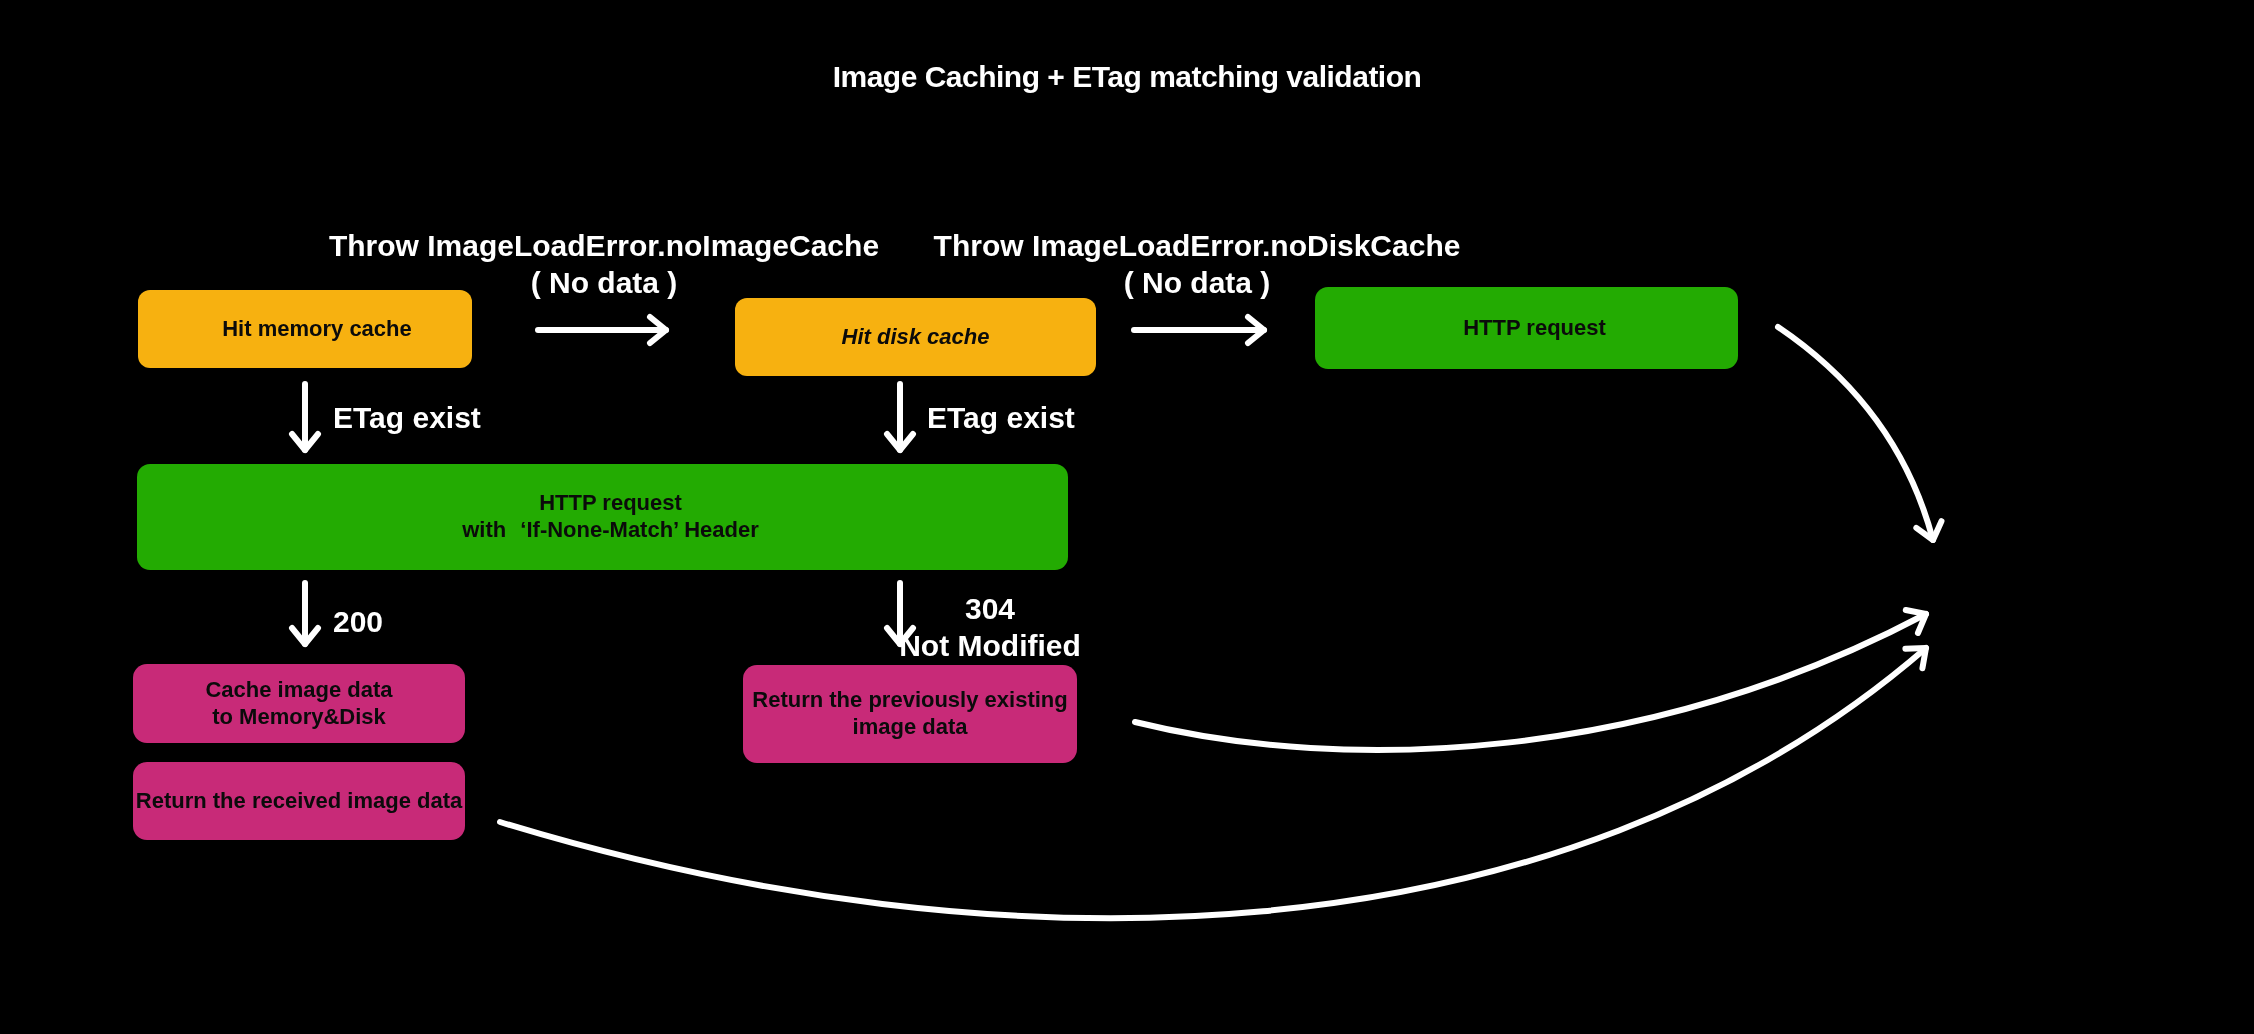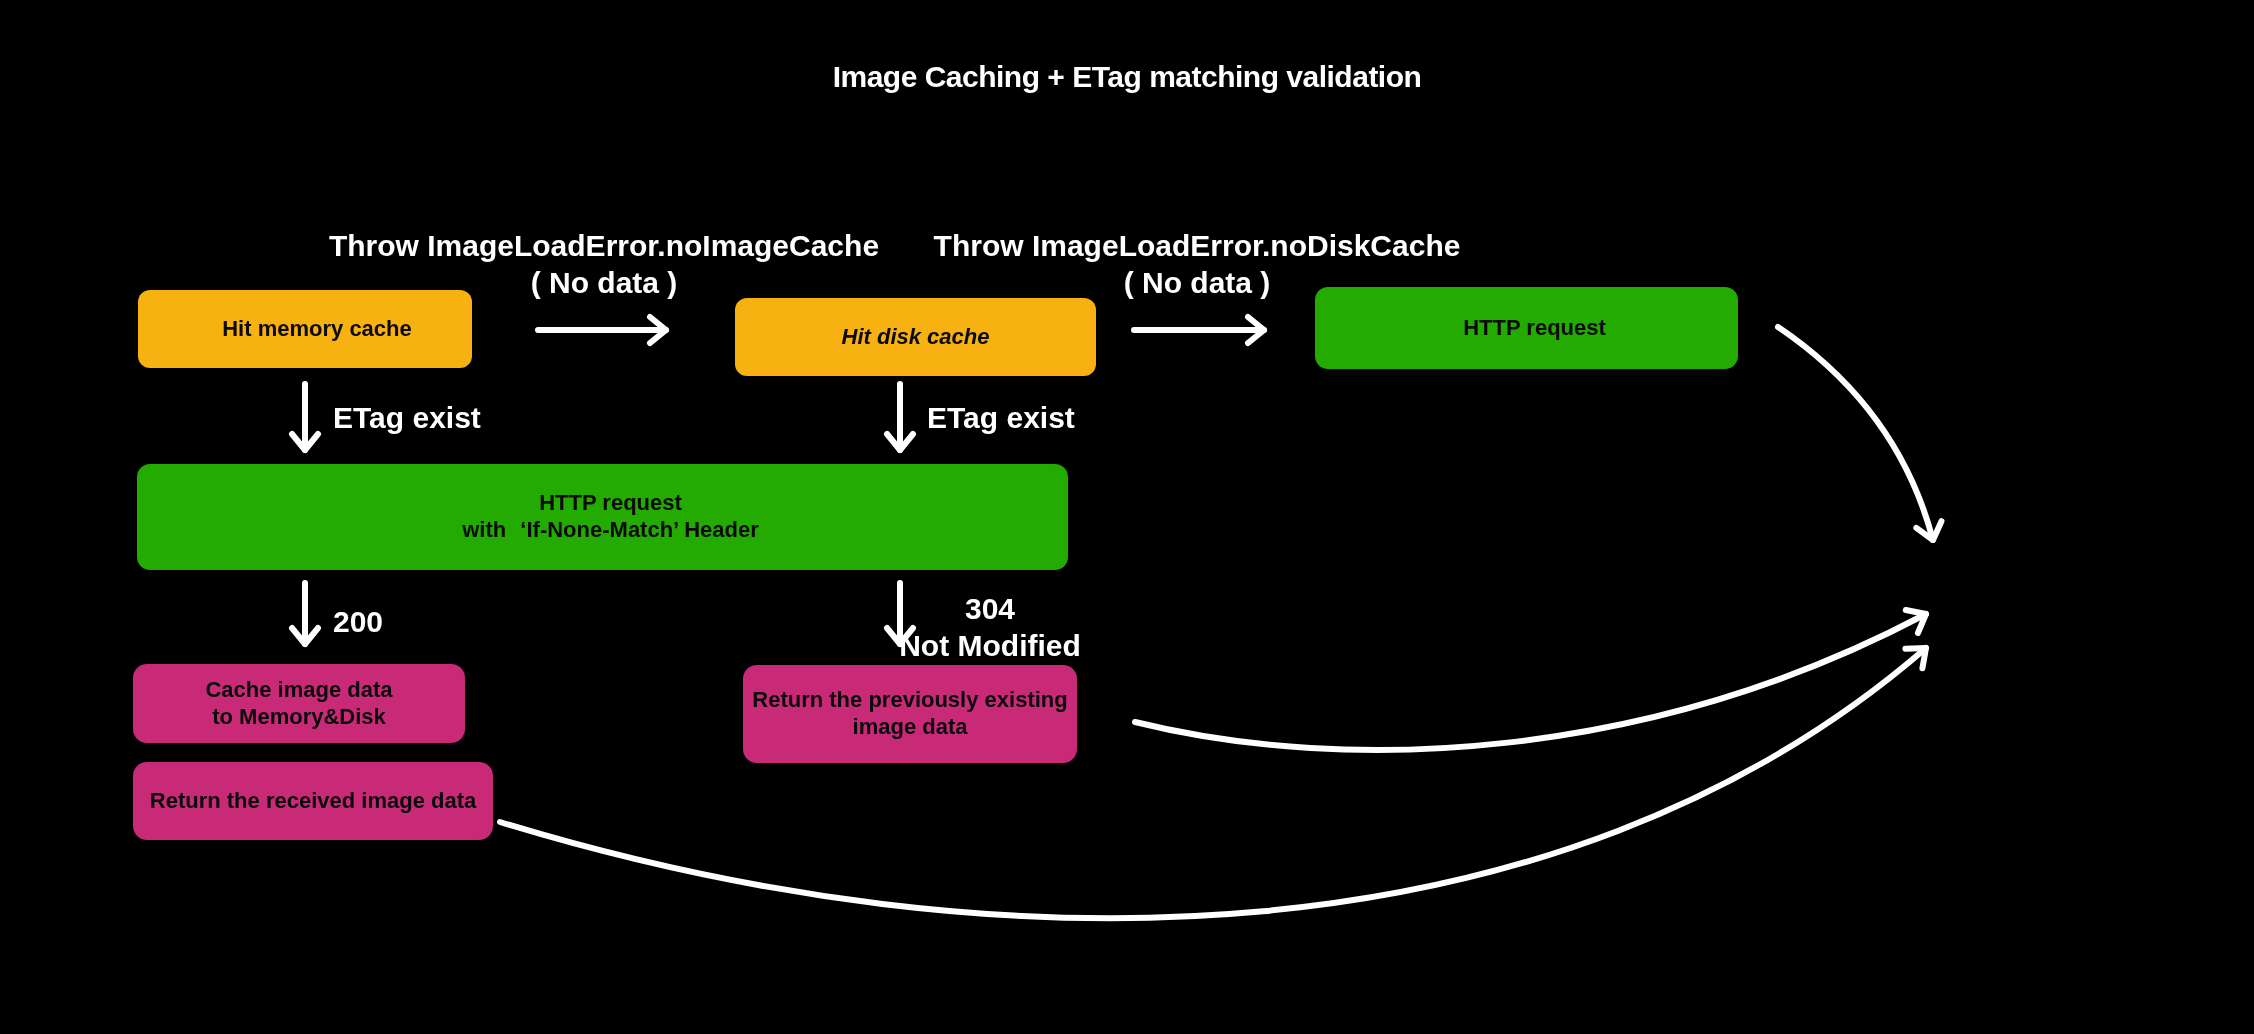--- a/index.html
+++ b/index.html
@@ -64,21 +64,21 @@
   .node.green { background: var(--green); border-radius: 13px; padding-left: 16px; }
   .node.pink  { background: var(--pink);  border-radius: 14px; }
   .node.blue  { background: var(--blue);  border-radius: 14px; color: var(--text-on-bg); }
 
   .n-memory   { left: 138px;  top: 290px; width: 334px; height: 78px; padding-left: 24px; }
   .n-disk     { left: 735px;  top: 298px; width: 361px; height: 78px; font-style: italic; }
   .n-http     { left: 1315px; top: 287px; width: 423px; height: 82px; }
   .n-inm      { left: 137px;  top: 464px; width: 931px; height: 106px; }
   .n-cache    { left: 133px;  top: 664px; width: 332px; height: 79px; }
   .n-prev     { left: 743px;  top: 665px; width: 334px; height: 98px; }
-  .n-received { left: 133px;  top: 762px; width: 360px; height: 78px; }
+  .n-received { left: 133px;  top: 762px; width: 332px; height: 78px; }
   .n-imagedata{ left: 1962px; top: 284px; width: 160px; height: 464px; display: block; }
   .n-imagedata .stack {
     position: absolute;
     top: 256px;
     left: 0;
     width: 100%;
     text-align: center;
     font-size: 22px;
     line-height: 1.25;
   }

